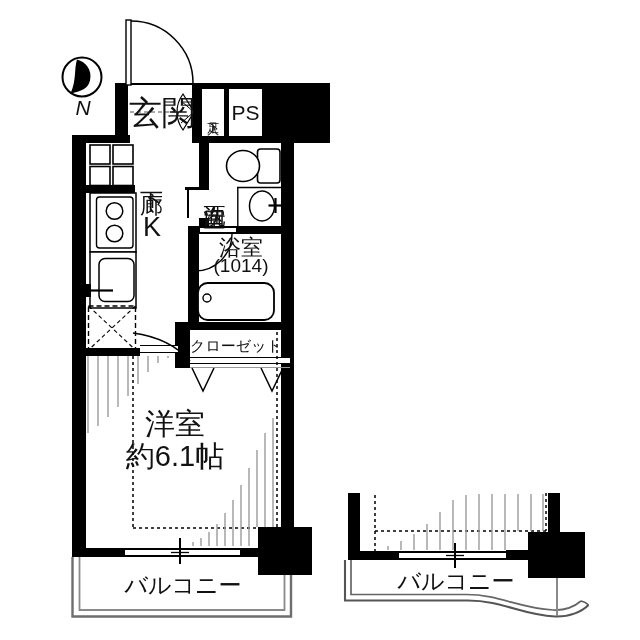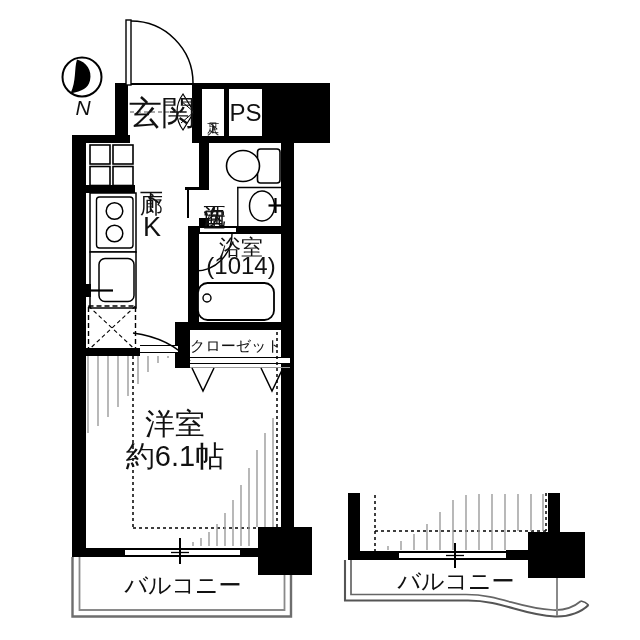--- a/index.html
+++ b/index.html
@@ -189,30 +189,30 @@
         <line x1="543" x2="543" y1="494" y2="531" stroke="#9b9b9b" stroke-width="1.4"></line>
       </g>
   </svg>
 
   <div class="lbl" style="left:67px;top:95px;width:32px;height:26px;font-size:21px;font-style:italic">N</div>
 
   <div class="lbl" style="left:132px;top:98px;width:60px;height:30px;font-size:33px">玄関</div>
 
   <div class="lbl vert" style="left:202px;top:90px;width:22px;height:46px;font-size:12px;letter-spacing:0">下足入</div>
 
-  <div class="lbl" style="left:229px;top:93px;width:33px;height:40px;font-size:24px">PS</div>
+  <div class="lbl" style="left:229px;top:93px;width:33px;height:40px;font-size:21px">PS</div>
 
   <div class="lbl vert" style="left:139px;top:147px;width:26px;height:54px;font-size:23px">廊下</div>
 
   <div class="lbl" style="left:137px;top:209px;width:30px;height:36px;font-size:27px">K</div>
 
   <div class="lbl vert" style="left:201px;top:147px;width:28px;height:82px;font-size:22px">洗面室</div>
 
   <div class="lbl" style="left:203px;top:238px;width:76px;height:20px;font-size:22px">浴室</div>
-  <div class="lbl" style="left:203px;top:255px;width:76px;height:22px;font-size:24px">(1014)</div>
+  <div class="lbl" style="left:203px;top:255px;width:76px;height:22px;font-size:19px">(1014)</div>
 
   <div class="lbl" style="left:110px;top:407px;width:130px;height:34px;font-size:30px">洋室</div>
 
   <div class="lbl" style="left:190px;top:336px;width:92px;height:20px;font-size:15px">クローゼット</div>
   <div class="lbl" style="left:95px;top:439px;width:160px;height:34px;font-size:29px">約6.1帖</div>
 
   <div class="lbl" style="left:113px;top:571px;width:140px;height:28px;font-size:23px">バルコニー</div>
 
   <div class="lbl" style="left:386px;top:567px;width:140px;height:28px;font-size:23px">バルコニー</div>
 

